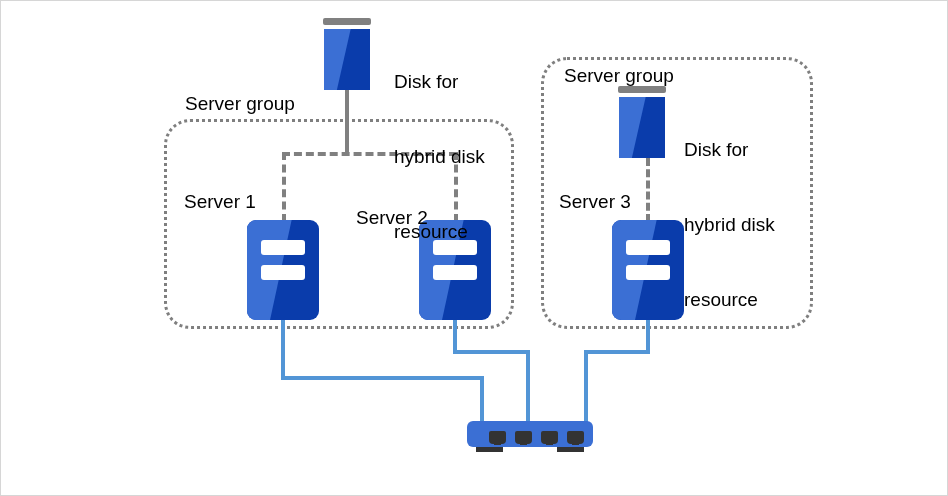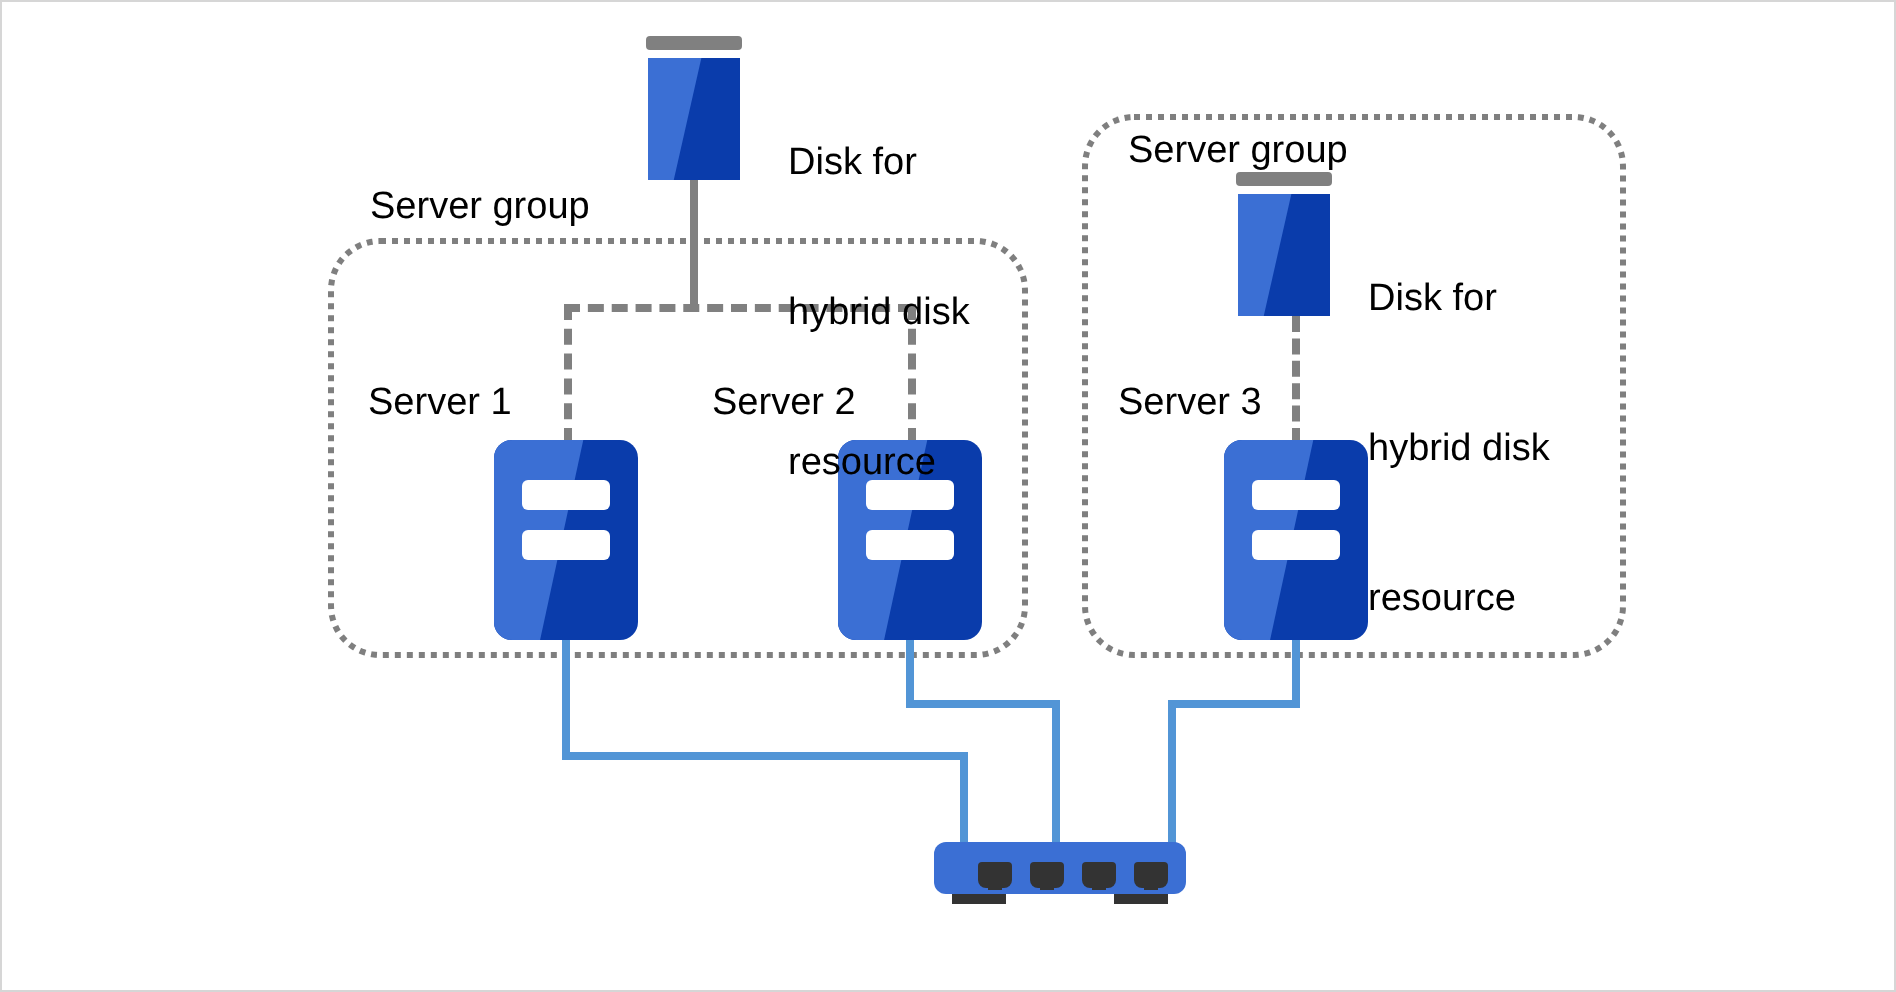--- a/index.html
+++ b/index.html
@@ -35,21 +35,21 @@
   .label {
     position: absolute;
     color: #000000;
     font-size: 19px;
     line-height: 25px;
     white-space: pre;
   }
   #label-group-left   { left: 184px; top:  90px; }
   #label-group-right  { left: 563px; top:  62px; }
   #label-server-1     { left: 183px; top: 188px; }
-  #label-server-2     { left: 355px; top: 188px; text-align: right; }
+  #label-server-2     { left: 355px; top: 204px; text-align: right; }
   #label-server-3     { left: 558px; top: 188px; text-align: center; }
   #label-disk-top     { left: 393px; top:  18px; }
   #label-disk-right   { left: 683px; top:  86px; }
   #label-hub          { left: 453px; top: 461px; }
 
   
   .disk {
     position: absolute;
     width: 48px;
     height: 72px;

